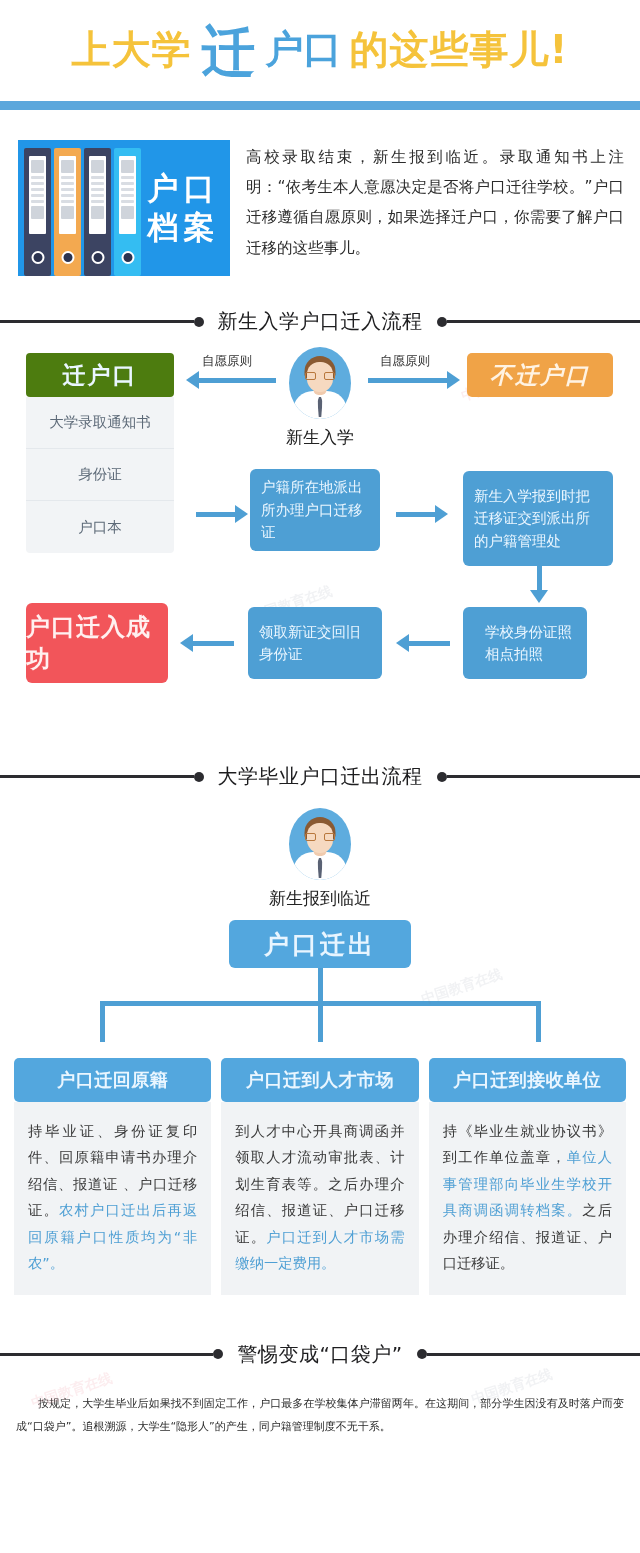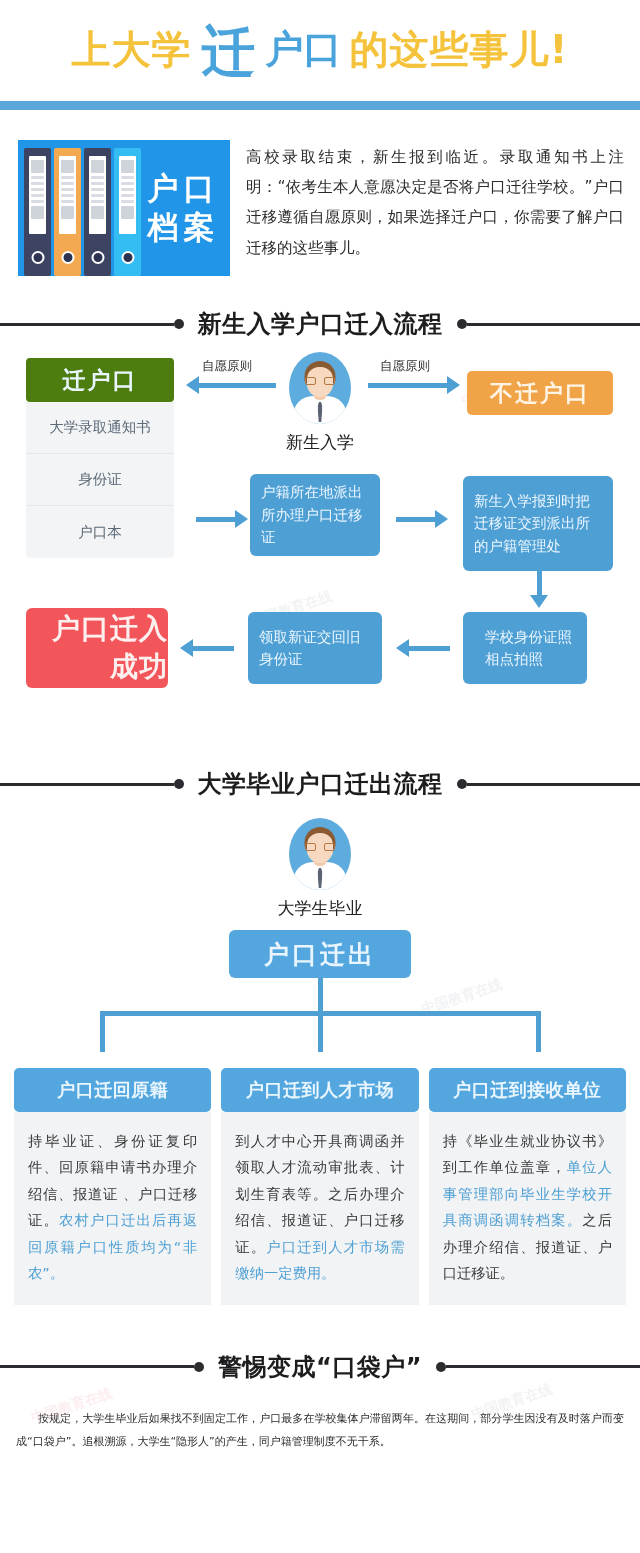--- a/index.html
+++ b/index.html
@@ -126,22 +126,22 @@
   
   .sec-head {
     display: flex;
     align-items: center;
     margin: 18px 0 10px 0;
     padding: 0;
   }
   .sec-line { flex: 1; height: 3px; background: #2C2C30; }
   .sec-dot { width: 10px; height: 10px; border-radius: 50%; background: #2C2C30; flex: 0 0 10px; }
   .sec-title {
-    font-size: 24px;
-    font-weight: bold;
+    font-size: 20px;
+    font-weight: normal;
     color: #1d1d1f;
     padding: 0 14px;
     letter-spacing: 0.5px;
     white-space: nowrap;
   }
 
   
   .avatar-wrap { display: flex; flex-direction: column; align-items: center; }
   .avatar {
     width: 62px; height: 72px;
@@ -267,24 +267,23 @@
     line-height: 1.55;
     padding: 10px 11px;
     display: flex; align-items: center;
   }
 
   .result-red {
     position: absolute;
     background: #F2555A;
     border-radius: 6px;
     color: #FFF0F0;
-    font-size: 28px; font-weight: bold;
+    font-size: 24px; font-weight: bold;
     display: flex; align-items: center; justify-content: center;
     letter-spacing: 1px;
-    text-align: right;
   }
 
   
   .flow2 { position: relative; }
   .grad-top { display: flex; flex-direction: column; align-items: center; padding-top: 8px; }
   .grad-pill {
     margin-top: 10px;
     width: 182px; height: 48px;
     background: #53A7DE;
     border-radius: 6px;
@@ -459,21 +458,21 @@
     </div>
     <div class="arrow-label" style="left:380px; top:8px;">自愿原则</div>
 
     <div class="hdr-pill" style="top:8px;">迁户口</div>
     <div class="doc-list" style="top:52px;">
       <div class="doc-item">大学录取通知书</div>
       <div class="doc-item">身份证</div>
       <div class="doc-item">户口本</div>
     </div>
 
-    <div class="orange-box" style="top:21px;">不迁户口</div>
+    <div class="orange-box" style="top:8px;font-style:italic;">不迁户口</div>
 
     <div class="arrow-h" style="left:196px; top:162px; width:52px;">
       <div class="shaft"></div>
       <div class="headR"></div>
     </div>
 
     <div class="proc" style="left:250px; top:124px; width:130px; height:82px;">户籍所在地派出所办理户口迁移证</div>
 
     <div class="arrow-h" style="left:396px; top:162px; width:52px;">
       <div class="shaft"></div>
@@ -518,21 +517,21 @@
         <div class="av-body"></div>
         <div class="av-neck"></div>
         <div class="av-hair"></div>
         <div class="av-face"></div>
         <div class="av-glass">
             <b></b>
             <b></b>
           </div>
         <div class="av-tie"></div>
       </div>
-      <div class="avatar-label">大学生毕业</div>
+      <div class="avatar-label">新生报到临近</div>
       <div class="grad-pill">户口迁出</div>
     </div>
 
     <div class="tree">
       <div class="tl" style="left:318px; top:0; width:5px; height:36px;"></div>
       <div class="tl" style="left:100px; top:33px; width:441px; height:5px;"></div>
       <div class="tl" style="left:100px; top:33px; width:5px; height:41px;"></div>
       <div class="tl" style="left:318px; top:33px; width:5px; height:41px;"></div>
       <div class="tl" style="left:536px; top:33px; width:5px; height:41px;"></div>
       <span class="wm g" style="left:420px; top:10px;">中国教育在线</span>

